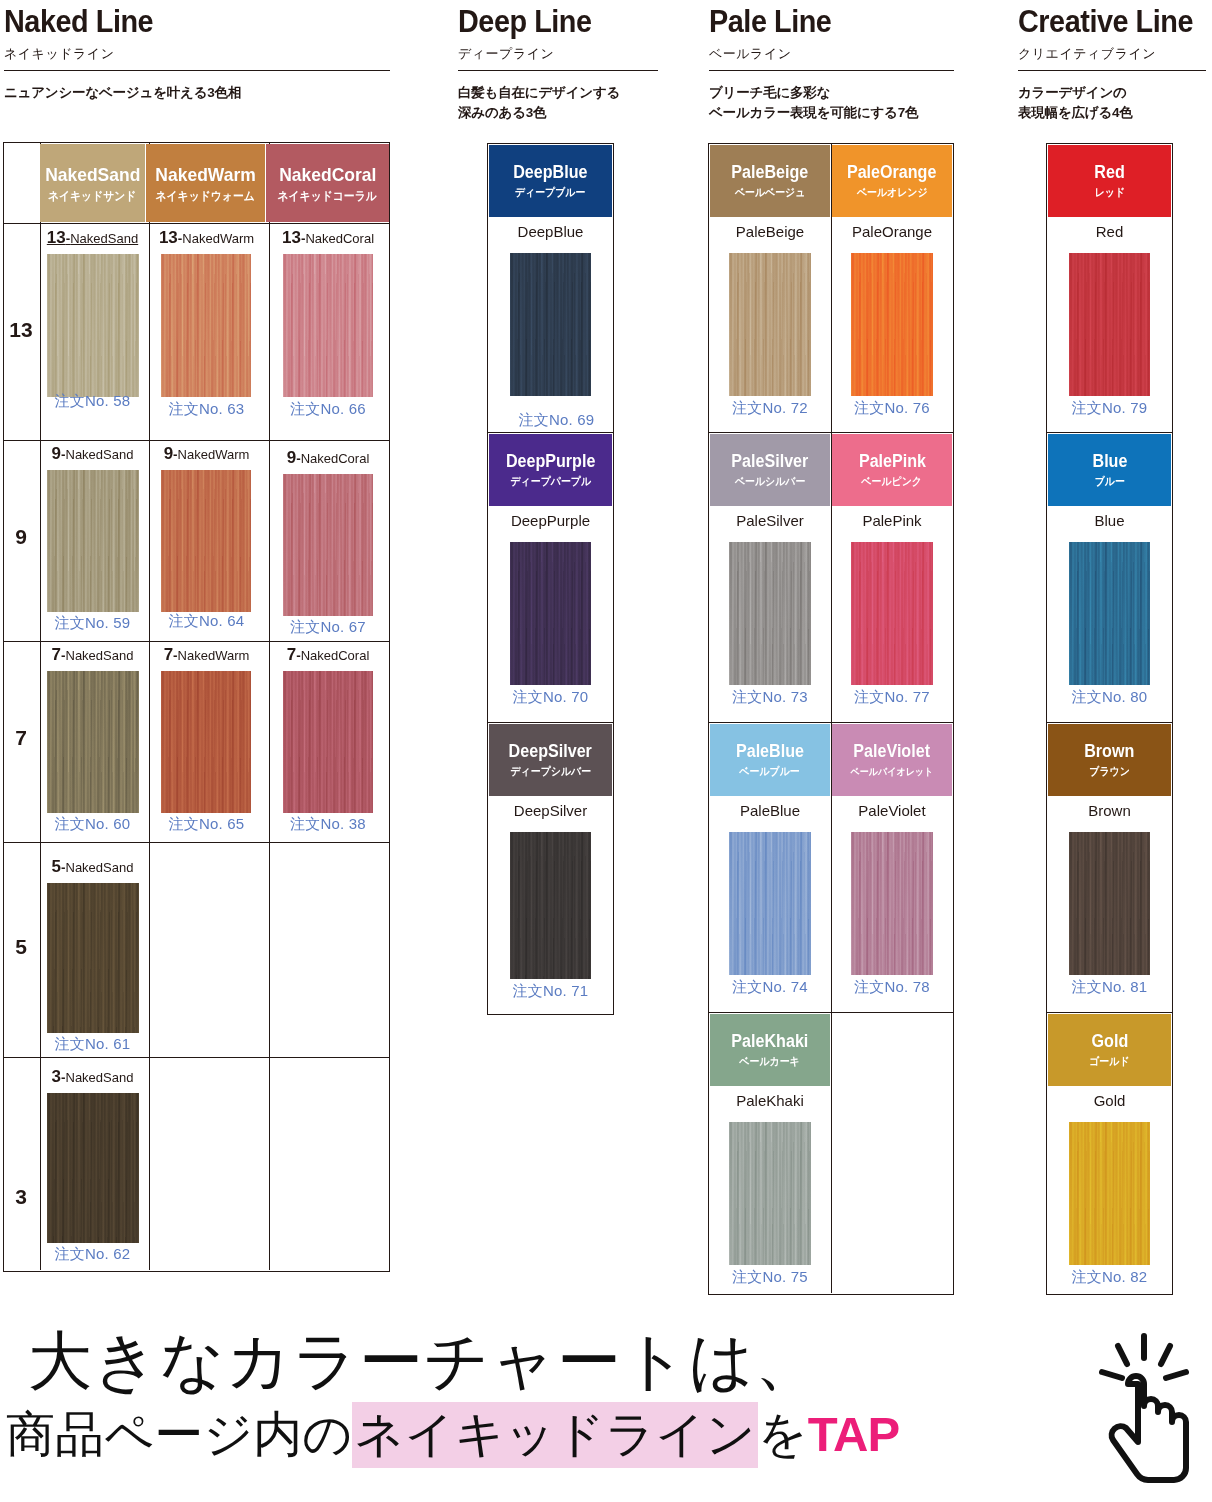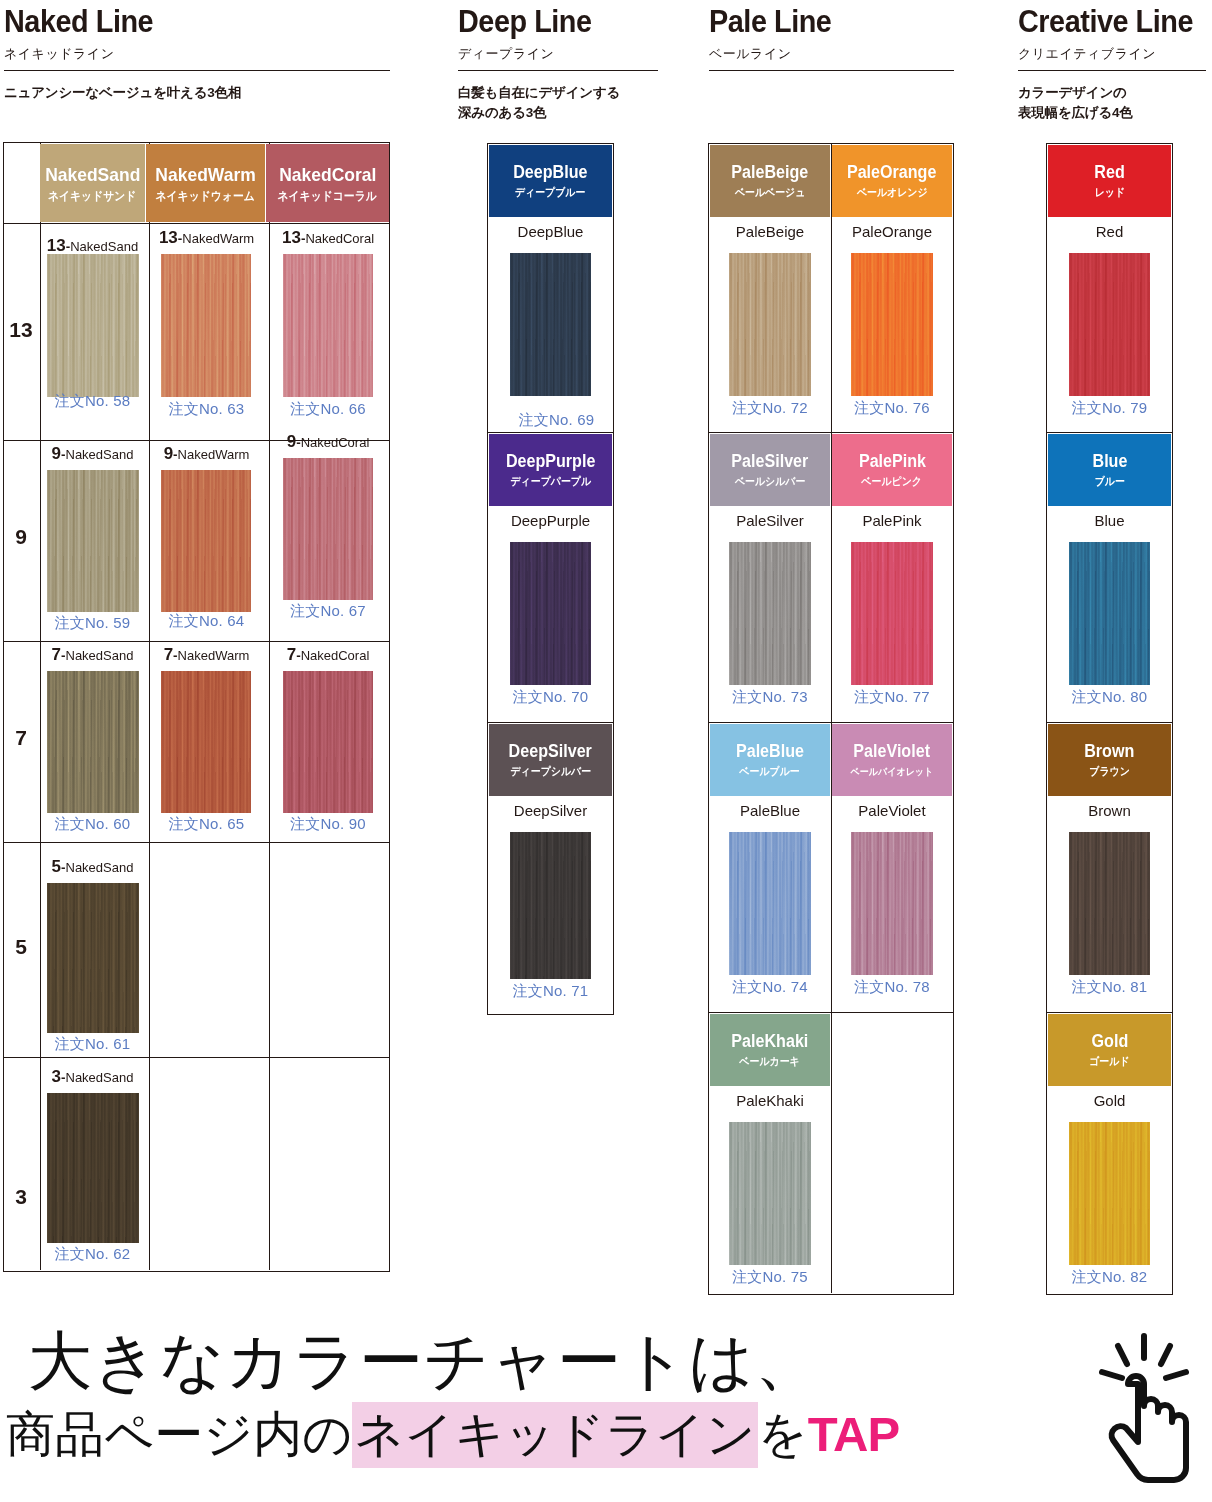--- a/index.html
+++ b/index.html
@@ -158,21 +158,21 @@
     <div class="band-jp">ネイキッドコーラル</div>
   </div>
 
   <div class="lvlnum" style="left:3px; top:318px; width:36px;">13</div>
   <div class="lvlnum" style="left:3px; top:525px; width:36px;">9</div>
   <div class="lvlnum" style="left:3px; top:726px; width:36px;">7</div>
   <div class="lvlnum" style="left:3px; top:935px; width:36px;">5</div>
   <div class="lvlnum" style="left:3px; top:1185px; width:36px;">3</div>
 
   <div class="cell" style="left:40px; top:228px; width:105px; height:200px;">
-    <div class="cell-label" style="top:8px;">
+    <div class="cell-label" style="top:0;text-decoration:underline;">
       <span class="lvl">13</span><span class="dash">-</span><span class="nm">NakedSand</span>
     </div>
     <div class="swatch" style="left:7px; top:26px; width:92px; height:143px; background:#b5ab8c;"></div>
     <div class="order" style="top:164px;">注文No. 58</div>
   </div>
   <div class="cell" style="left:150px; top:228px; width:113px; height:200px;">
     <div class="cell-label" style="top:0;">
       <span class="lvl">13</span><span class="dash">-</span><span class="nm">NakedWarm</span>
     </div>
     <div class="swatch" style="left:11px; top:26px; width:90px; height:143px; background:#cf7f5c;"></div>
@@ -193,21 +193,21 @@
     <div class="swatch" style="left:7px; top:26px; width:92px; height:142px; background:#a2987a;"></div>
     <div class="order" style="top:170px;">注文No. 59</div>
   </div>
   <div class="cell" style="left:150px; top:444px; width:113px; height:196px;">
     <div class="cell-label" style="top:0;">
       <span class="lvl">9</span><span class="dash">-</span><span class="nm">NakedWarm</span>
     </div>
     <div class="swatch" style="left:11px; top:26px; width:90px; height:142px; background:#c06a4a;"></div>
     <div class="order" style="top:168px;">注文No. 64</div>
   </div>
-  <div class="cell" style="left:270px; top:432px; width:116px; height:196px;">
+  <div class="cell" style="left:270px; top:448px; width:116px; height:196px;">
     <div class="cell-label" style="top:0;">
       <span class="lvl">9</span><span class="dash">-</span><span class="nm">NakedCoral</span>
     </div>
     <div class="swatch" style="left:13px; top:26px; width:90px; height:142px; background:#bd6e76;"></div>
     <div class="order" style="top:170px;">注文No. 67</div>
   </div>
 
   <div class="cell" style="left:40px; top:645px; width:105px; height:196px;">
     <div class="cell-label" style="top:0;">
       <span class="lvl">7</span><span class="dash">-</span><span class="nm">NakedSand</span>
@@ -220,21 +220,21 @@
       <span class="lvl">7</span><span class="dash">-</span><span class="nm">NakedWarm</span>
     </div>
     <div class="swatch" style="left:11px; top:26px; width:90px; height:142px; background:#b1573c;"></div>
     <div class="order" style="top:170px;">注文No. 65</div>
   </div>
   <div class="cell" style="left:270px; top:645px; width:116px; height:196px;">
     <div class="cell-label" style="top:0;">
       <span class="lvl">7</span><span class="dash">-</span><span class="nm">NakedCoral</span>
     </div>
     <div class="swatch" style="left:13px; top:26px; width:90px; height:142px; background:#ad5560;"></div>
-    <div class="order" style="top:170px;">注文No. 90</div>
+    <div class="order" style="top:170px;">注文No. 38</div>
   </div>
 
   <div class="cell" style="left:40px; top:857px; width:105px; height:212px;">
     <div class="cell-label" style="top:0;">
       <span class="lvl">5</span><span class="dash">-</span><span class="nm">NakedSand</span>
     </div>
     <div class="swatch" style="left:7px; top:26px; width:92px; height:150px; background:#52442f;"></div>
     <div class="order" style="top:178px;">注文No. 61</div>
   </div>
 
@@ -286,20 +286,22 @@
   <div class="cell" style="left:489px; top:800px; width:123px; height:212px;">
     <div class="cell-label" style="top:2px; font-size:15px;">DeepSilver</div>
     <div class="swatch" style="left:21px; top:32px; width:81px; height:147px; background:#3a3635;"></div>
     <div class="order" style="top:182px;">注文No. 71</div>
   </div>
 
   <div class="sect" style="left:709px; top:6px; width:245px;">
     <div class="sect-title">Pale Line</div>
     <div class="sect-kana">ベールライン</div>
     <div class="sect-rule"></div>
+    <div class="sect-desc">ブリーチ毛に多彩な
+ベールカラー表現を可能にする7色</div>
   </div>
 
   <div class="grid" style="left:708px; top:143px; width:246px; height:1152px;">
     <div class="vline" style="left:122px; top:0; height:1149px;"></div>
     <div class="hline" style="left:0; top:288px; width:244px;"></div>
     <div class="hline" style="left:0; top:578px; width:244px;"></div>
     <div class="hline" style="left:0; top:868px; width:244px;"></div>
   </div>
 
   <div class="band" style="left:710px; top:145px; width:120px; height:72px; background:#9e7e55;">

